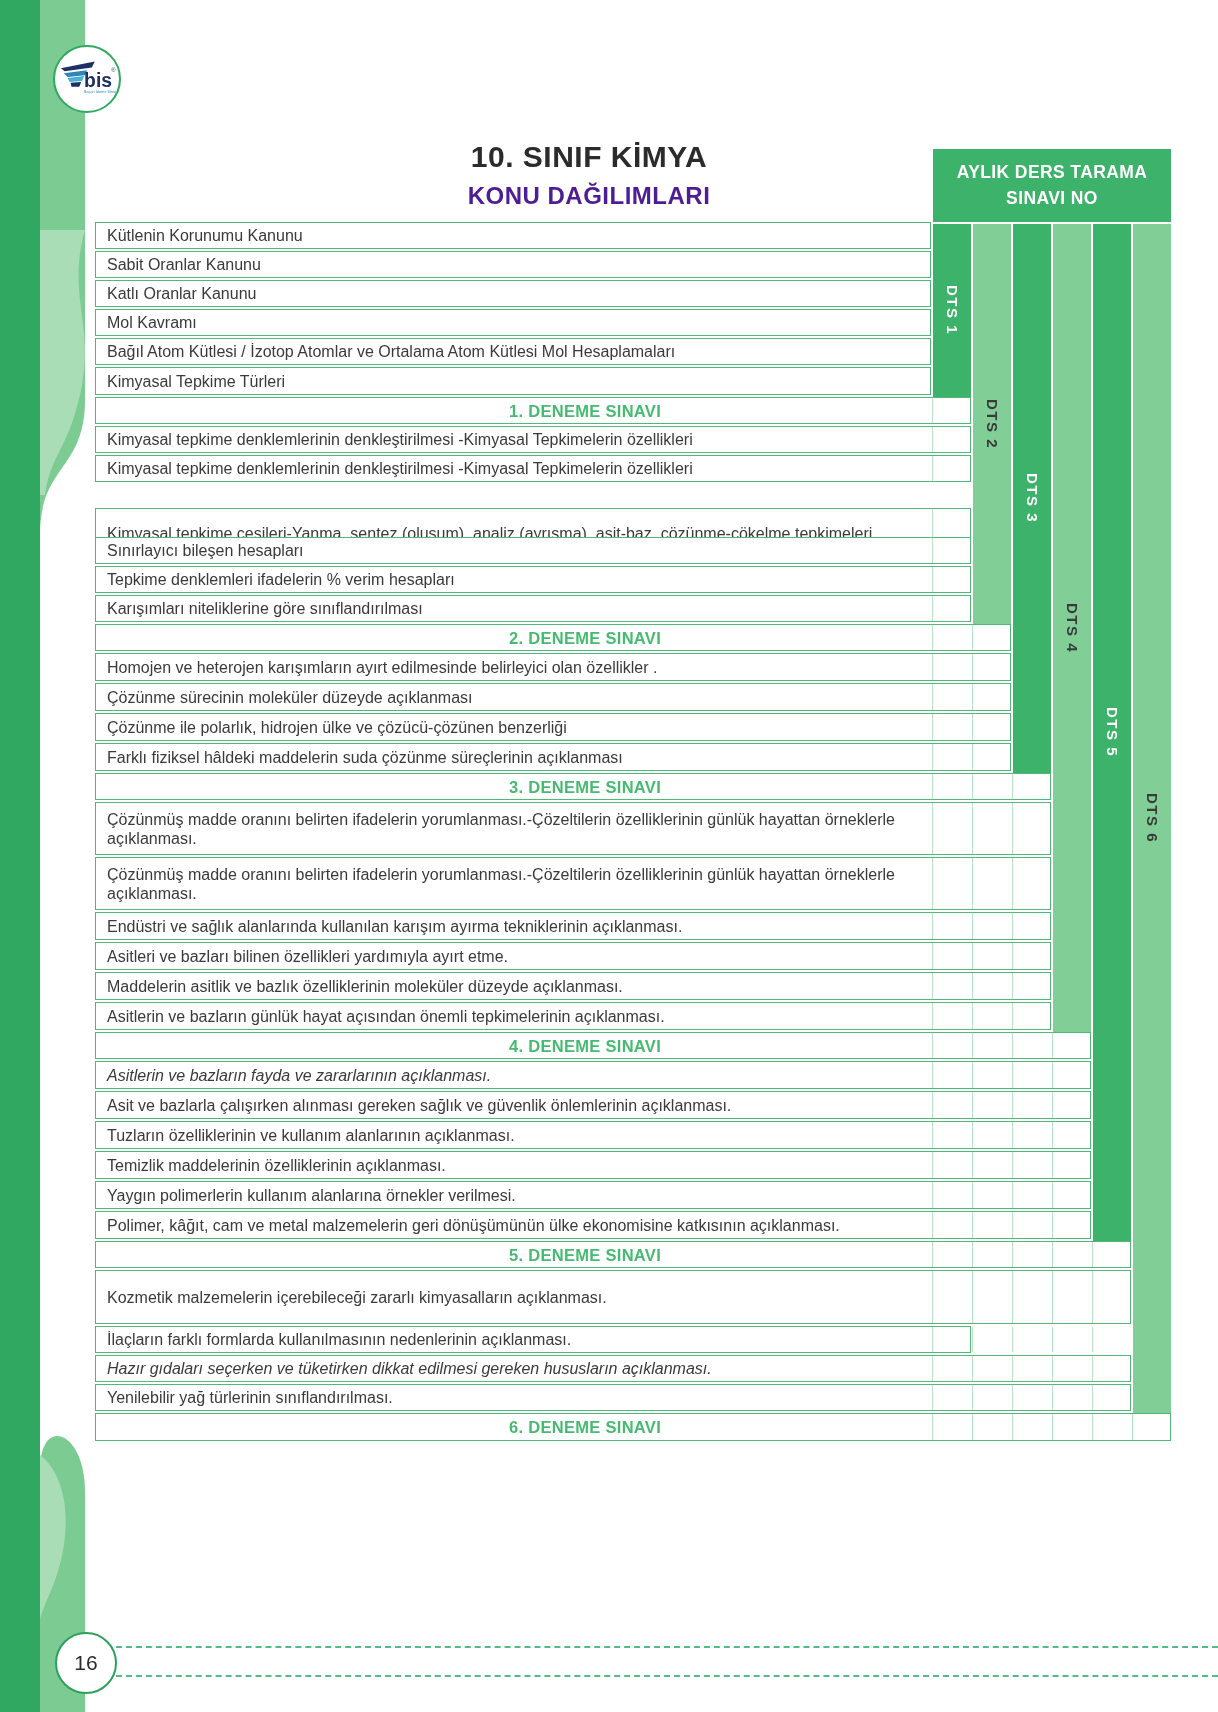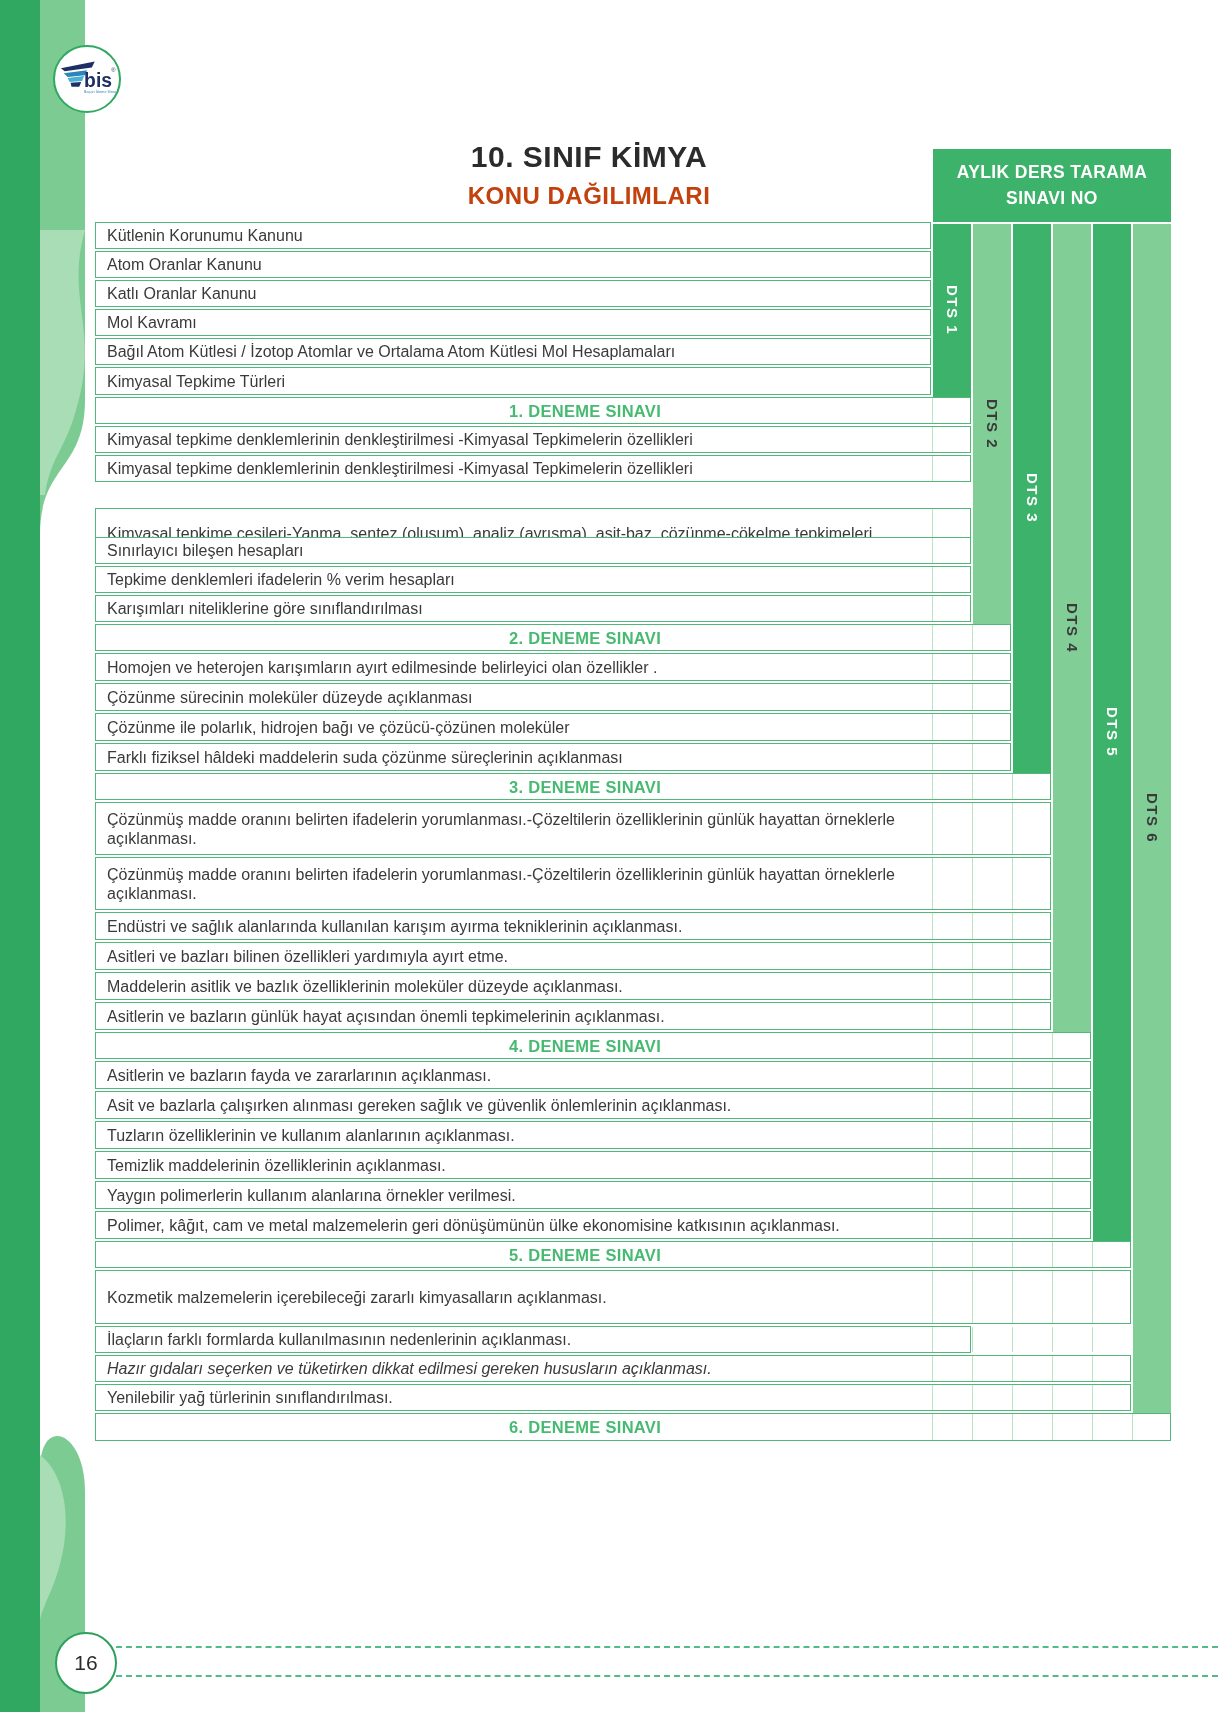--- a/index.html
+++ b/index.html
@@ -9,21 +9,21 @@
   
   .band-svg{position:absolute;left:0;top:0;z-index:1;}
 
   
   .logo-circle{position:absolute;left:53px;top:45px;width:64px;height:64px;border-radius:50%;
                background:#ffffff;border:2px solid #2fa95f;z-index:3;display:flex;align-items:center;justify-content:center;}
 
   
   .titles{position:absolute;left:95px;top:140px;width:988px;text-align:center;z-index:2;}
   .main-title{font-size:30px;font-weight:bold;color:#2b2b2b;letter-spacing:.5px;}
-  .sub-title{font-size:24px;font-weight:bold;color:#c2410c;margin-top:8px;letter-spacing:.5px;}
+  .sub-title{font-size:24px;font-weight:bold;color:#4c1d95;margin-top:8px;letter-spacing:.5px;}
 
   
   .header-box{position:absolute;left:933px;top:149px;width:238px;height:73px;background:#3cb26b;
               color:#ffffff;font-weight:bold;font-size:17.5px;line-height:1.45;display:flex;
               flex-direction:column;align-items:center;justify-content:center;text-align:center;
               letter-spacing:.4px;z-index:2;}
 
   
   .row{position:absolute;box-sizing:border-box;border:1px solid #52b87a;background:#ffffff;
        display:flex;align-items:center;z-index:2;}
@@ -84,21 +84,21 @@
   <div class="header-box">
     <div>AYLIK DERS TARAMA</div>
     <div>SINAVI NO</div>
   </div>
 
   <div id="table-root">
       <div class="row" style="left: 95px; top: 222px; width: 836px; height: 27px;">
         <span class="txt">Kütlenin Korunumu Kanunu</span>
       </div>
       <div class="row" style="left: 95px; top: 251px; width: 836px; height: 27px;">
-        <span class="txt">Atom Oranlar Kanunu</span>
+        <span class="txt">Sabit Oranlar Kanunu</span>
       </div>
       <div class="row" style="left: 95px; top: 280px; width: 836px; height: 27px;">
         <span class="txt">Katlı Oranlar Kanunu</span>
       </div>
       <div class="row" style="left: 95px; top: 309px; width: 836px; height: 27px;">
         <span class="txt">Mol Kavramı</span>
       </div>
       <div class="row" style="left: 95px; top: 338px; width: 836px; height: 27px;">
         <span class="txt">Bağıl Atom Kütlesi / İzotop Atomlar ve Ortalama Atom Kütlesi Mol Hesaplamaları</span>
       </div>
@@ -139,21 +139,21 @@
       </div>
       <div class="row" style="left: 95px; top: 653px; width: 916px; height: 28px;">
         <span class="txt">Homojen ve heterojen karışımların ayırt edilmesinde belirleyici olan özellikler .</span>
         <div class="cellgrid" style="left: 836px; width: 80px;"></div>
       </div>
       <div class="row" style="left: 95px; top: 683px; width: 916px; height: 28px;">
         <span class="txt">Çözünme sürecinin moleküler düzeyde açıklanması</span>
         <div class="cellgrid" style="left: 836px; width: 80px;"></div>
       </div>
       <div class="row" style="left: 95px; top: 713px; width: 916px; height: 28px;">
-        <span class="txt">Çözünme ile polarlık, hidrojen bağı ve çözücü-çözünen moleküler</span>
+        <span class="txt">Çözünme ile polarlık, hidrojen ülke ve çözücü-çözünen benzerliği</span>
         <div class="cellgrid" style="left: 836px; width: 80px;"></div>
       </div>
       <div class="row" style="left: 95px; top: 743px; width: 916px; height: 28px;">
         <span class="txt">Farklı fiziksel hâldeki maddelerin suda çözünme süreçlerinin açıklanması</span>
         <div class="cellgrid" style="left: 836px; width: 80px;"></div>
       </div>
       <div class="row" style="left: 95px; top: 773px; width: 956px; height: 27px;">
         <span class="exam-label">3. DENEME SINAVI</span>
         <div class="cellgrid" style="left: 836px; width: 120px;"></div>
       </div>
@@ -178,21 +178,21 @@
         <div class="cellgrid" style="left: 836px; width: 120px;"></div>
       </div>
       <div class="row" style="left: 95px; top: 1002px; width: 956px; height: 28px;">
         <span class="txt">Asitlerin ve bazların günlük hayat açısından önemli tepkimelerinin açıklanması.</span>
         <div class="cellgrid" style="left: 836px; width: 120px;"></div>
       </div>
       <div class="row" style="left: 95px; top: 1032px; width: 996px; height: 27px;">
         <span class="exam-label">4. DENEME SINAVI</span>
         <div class="cellgrid" style="left: 836px; width: 160px;"></div>
       </div>
-      <div class="row" style="left: 95px; top: 1061px; width: 996px; height: 28px;">
+      <div class="row" style="left: 95px; top: 1061px; width: 996px; height: 28px; font-style: italic;">
         <span class="txt">Asitlerin ve bazların fayda ve zararlarının açıklanması.</span>
         <div class="cellgrid" style="left: 836px; width: 160px;"></div>
       </div>
       <div class="row" style="left: 95px; top: 1091px; width: 996px; height: 28px;">
         <span class="txt">Asit ve bazlarla çalışırken alınması gereken sağlık ve güvenlik önlemlerinin açıklanması.</span>
         <div class="cellgrid" style="left: 836px; width: 160px;"></div>
       </div>
       <div class="row" style="left: 95px; top: 1121px; width: 996px; height: 28px;">
         <span class="txt">Tuzların özelliklerinin ve kullanım alanlarının açıklanması.</span>
         <div class="cellgrid" style="left: 836px; width: 160px;"></div>

